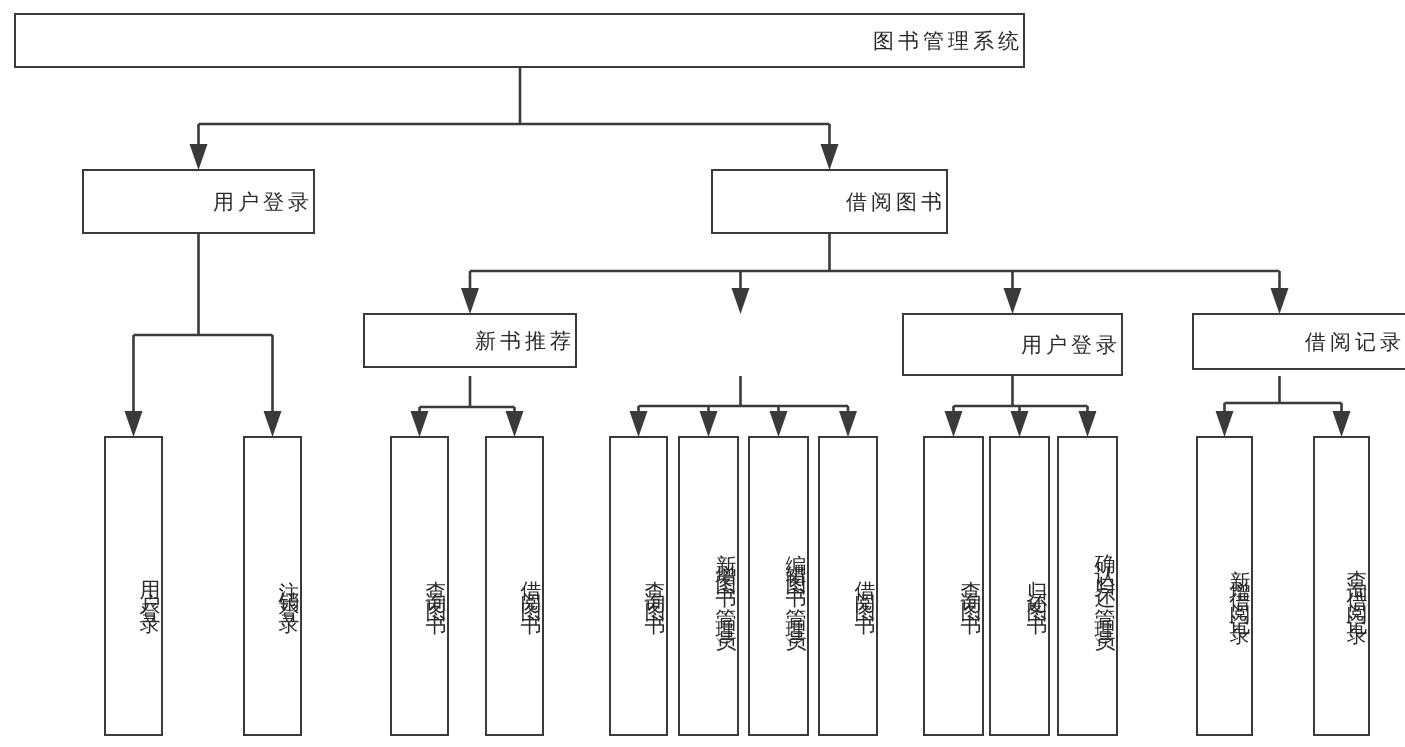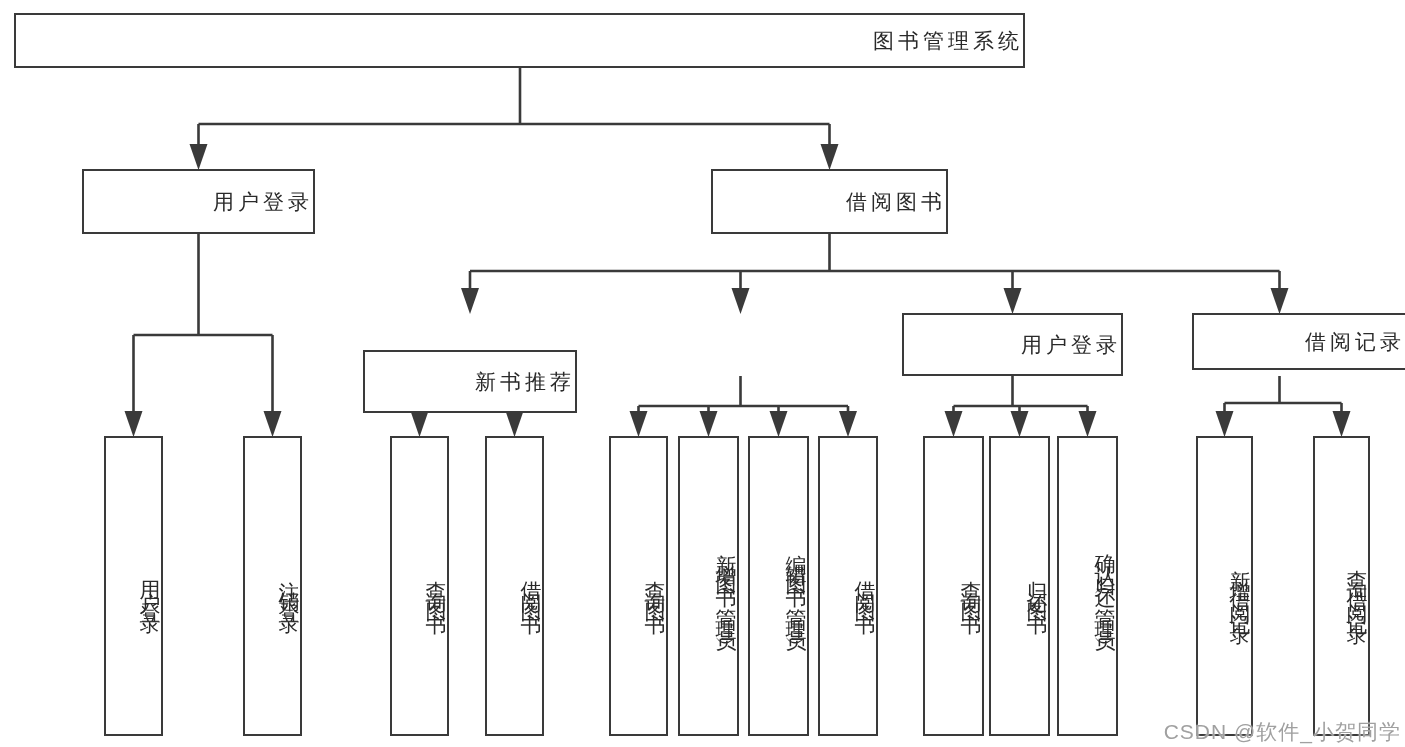--- a/index.html
+++ b/index.html
@@ -98,21 +98,21 @@
     <span class="hlabel">图书管理系统</span>
   </div>
 
   <div class="box" style="left:82px; top:169px; width:233px; height:65px;">
     <span class="hlabel">用户登录</span>
   </div>
   <div class="box" style="left:711px; top:169px; width:237px; height:65px;">
     <span class="hlabel">借阅图书</span>
   </div>
 
-  <div class="box" style="left:363px; top:313px; width:214px; height:63px;margin-top:37px;">
+  <div class="box" style="left:363px; top:313px; width:214px; height:55px;">
     <span class="hlabel">新书推荐</span>
   </div>
   <div class="box" style="left:902px; top:313px; width:221px; height:63px;">
     <span class="hlabel">用户登录</span>
   </div>
   <div class="box" style="left:1172px; top:313px; width:215px; height:57px;margin-left:20px;">
     <span class="hlabel">借阅记录</span>
   </div>
 
   <div class="box vbox" style="left:104px; top:436px; width:59px; height:300px;">
@@ -152,15 +152,14 @@
     <span class="vlabel">确认归还（管理员）</span>
   </div>
 
   <div class="box vbox" style="left:1196px; top:436px; width:57px; height:300px;">
     <span class="vlabel">新增借阅记录</span>
   </div>
   <div class="box vbox" style="left:1313px; top:436px; width:57px; height:300px;">
     <span class="vlabel">查询借阅记录</span>
   </div>
 
-  <div class="watermark">CSDN @软件_小贺同学</div>
 
 </div>
 
 </body></html>

